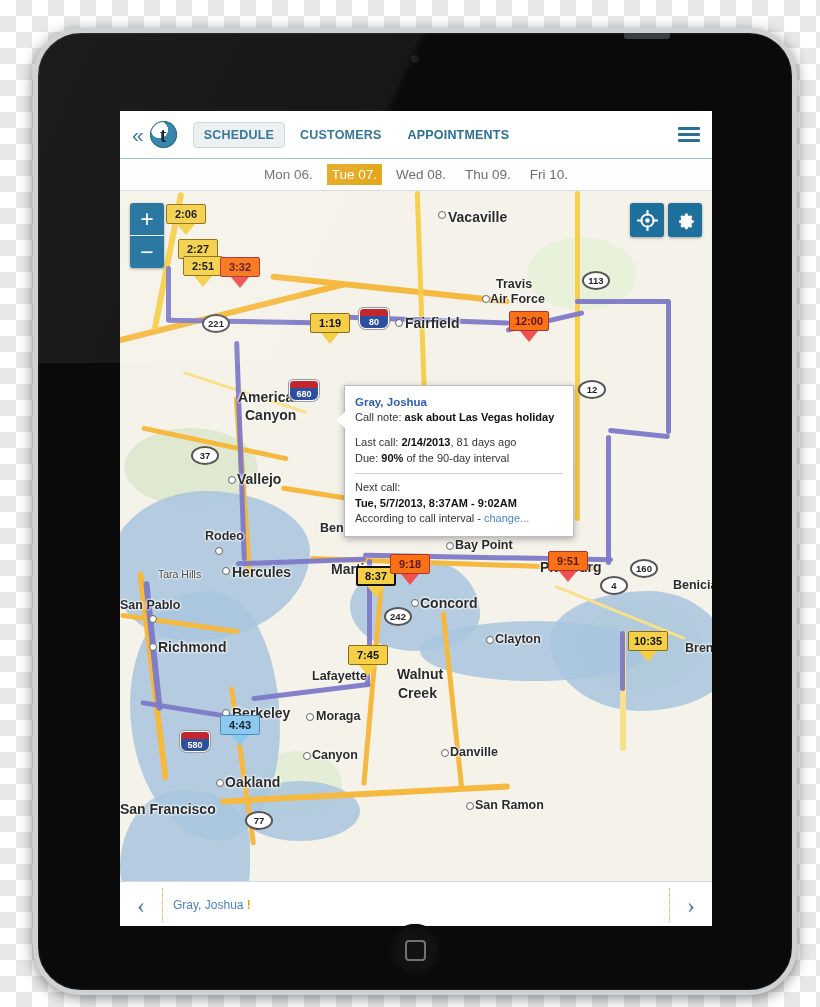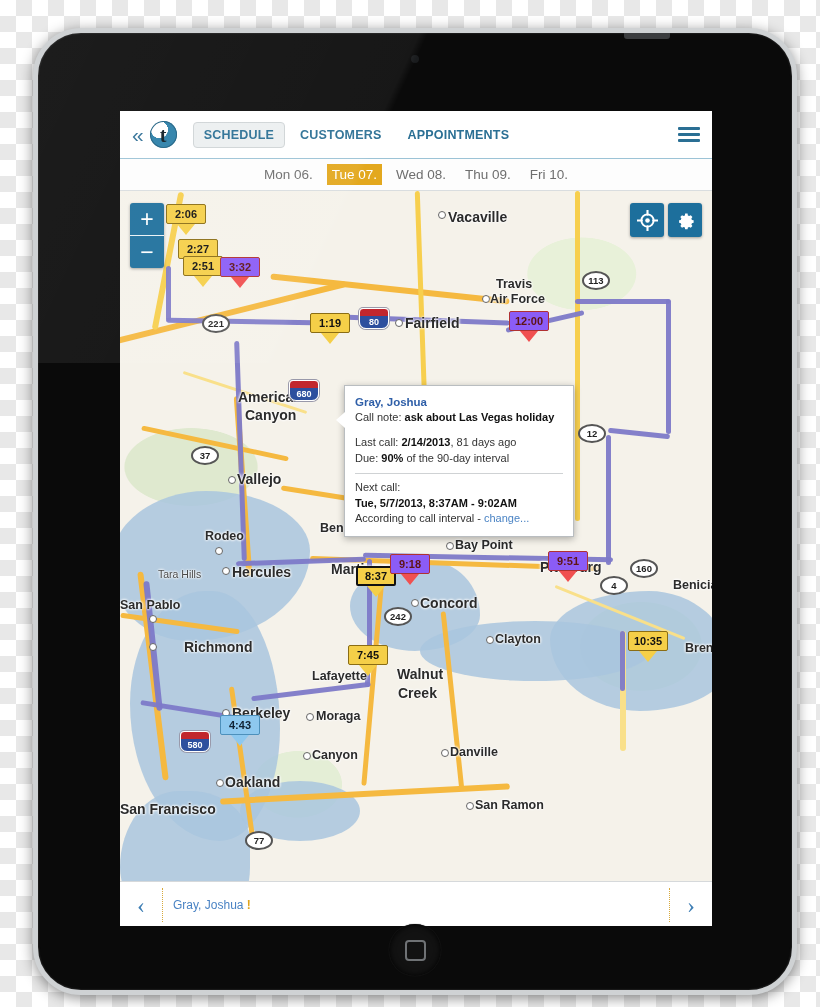--- a/index.html
+++ b/index.html
@@ -106,21 +106,21 @@
     box-shadow:0 1px 3px rgba(0,0,0,.35);}
 
   
   .pin{position:absolute;width:40px;cursor:pointer;}
   .pin .body{height:20px;border:1px solid #8a6d14;border-radius:2px;
     display:flex;align-items:center;justify-content:center;
     font-size:11px;font-weight:bold;color:#111;box-sizing:border-box;}
   .pin .tail{width:0;height:0;margin:0 auto;border-left:9px solid transparent;border-right:9px solid transparent;}
   .pin.y .body{background:#f5cf48;}
   .pin.y .tail{border-top:11px solid #f5cf48;}
-  .pin.r .body{background:#8b5cf6;border-color:#b03131;color:#5e1414;}
+  .pin.r .body{background:#f97316;border-color:#b03131;color:#5e1414;}
   .pin.r .tail{border-top:11px solid #f05050;}
   .pin.b .body{background:#8dc8ef;border-color:#4d90bb;color:#123;}
   .pin.b .tail{border-top:11px solid #8dc8ef;}
   .pin.sel .body{border:2px solid #111;}
 
   
   .popup{position:absolute;left:224px;top:194px;width:230px;background:#fff;
     border:1px solid #b9bdc0;box-shadow:0 2px 7px rgba(0,0,0,.3);
     padding:8px 10px 9px 10px;box-sizing:border-box;font-size:11px;color:#333;line-height:1.42;}
   .popup .nm{color:#2f5fa8;font-weight:bold;font-size:11.5px;}
@@ -250,47 +250,47 @@
             <div class="plabel" style="left: 85px; top: 338px;">Rodeo</div>
             <div class="plabel" style="left: 200px; top: 330px;">Benicia</div>
             <div class="plabel sm" style="left: 38px; top: 377px;">Tara Hills</div>
             <div class="plabel big" style="left: 112px; top: 373px;">Hercules</div>
             <div class="plabel big" style="left: 211px; top: 370px;">Martinez</div>
             <div class="plabel" style="left: 335px; top: 347px;">Bay Point</div>
             <div class="plabel big" style="left: 420px; top: 368px;">Pittsburg</div>
             <div class="plabel" style="left: 553px; top: 387px;">Benicia</div>
             <div class="plabel" style="left: 0px; top: 407px;">San Pablo</div>
             <div class="plabel big" style="left: 300px; top: 404px;">Concord</div>
-            <div class="plabel big" style="left: 38px; top: 448px; margin-left: 26px;">Richmond</div>
+            <div class="plabel big" style="left: 38px; top: 448px;">Richmond</div>
             <div class="plabel" style="left: 375px; top: 441px;">Clayton</div>
             <div class="plabel" style="left: 565px; top: 450px;">Brentwood</div>
             <div class="plabel" style="left: 192px; top: 478px;">Lafayette</div>
             <div class="plabel big" style="left: 277px; top: 475px;">Walnut</div>
             <div class="plabel big" style="left: 278px; top: 494px;">Creek</div>
             <div class="plabel big" style="left: 112px; top: 514px;">Berkeley</div>
             <div class="plabel" style="left: 196px; top: 518px;">Moraga</div>
             <div class="plabel" style="left: 192px; top: 557px;">Canyon</div>
             <div class="plabel" style="left: 330px; top: 554px;">Danville</div>
             <div class="plabel big" style="left: 105px; top: 583px;">Oakland</div>
             <div class="plabel" style="left: 355px; top: 607px;">San Ramon</div>
             <div class="plabel big" style="left: 0px; top: 610px;">San Francisco</div>
           </div>
 
         <div id="shields">
             <div class="shield oval" style="left: 462px; top: 80px;">113</div>
             <div class="ishield" style="left: 239px; top: 117px;">80</div>
             <div class="ishield" style="left: 169px; top: 189px;">680</div>
             <div class="shield oval" style="left: 82px; top: 123px;">221</div>
             <div class="shield oval" style="left: 71px; top: 255px;">37</div>
-            <div class="shield oval" style="left: 458px; top: 189px; margin-top: 44px;">12</div>
+            <div class="shield oval" style="left: 458px; top: 189px;">12</div>
             <div class="shield oval" style="left: 510px; top: 368px;">160</div>
             <div class="shield oval" style="left: 480px; top: 385px;">4</div>
             <div class="shield oval" style="left: 264px; top: 416px;">242</div>
             <div class="ishield" style="left: 60px; top: 540px;">580</div>
-            <div class="shield oval" style="left: 125px; top: 620px; margin-top: 20px;">77</div>
+            <div class="shield oval" style="left: 125px; top: 620px;">77</div>
           </div>
 
         <div id="pins">
             <div class="pin y" style="left: 46px; top: 13px;">
               <div class="body">2:06</div>
               <div class="tail"></div>
             </div>
             <div class="pin y" style="left: 58px; top: 48px;">
               <div class="body">2:27</div>
               <div class="tail"></div>

